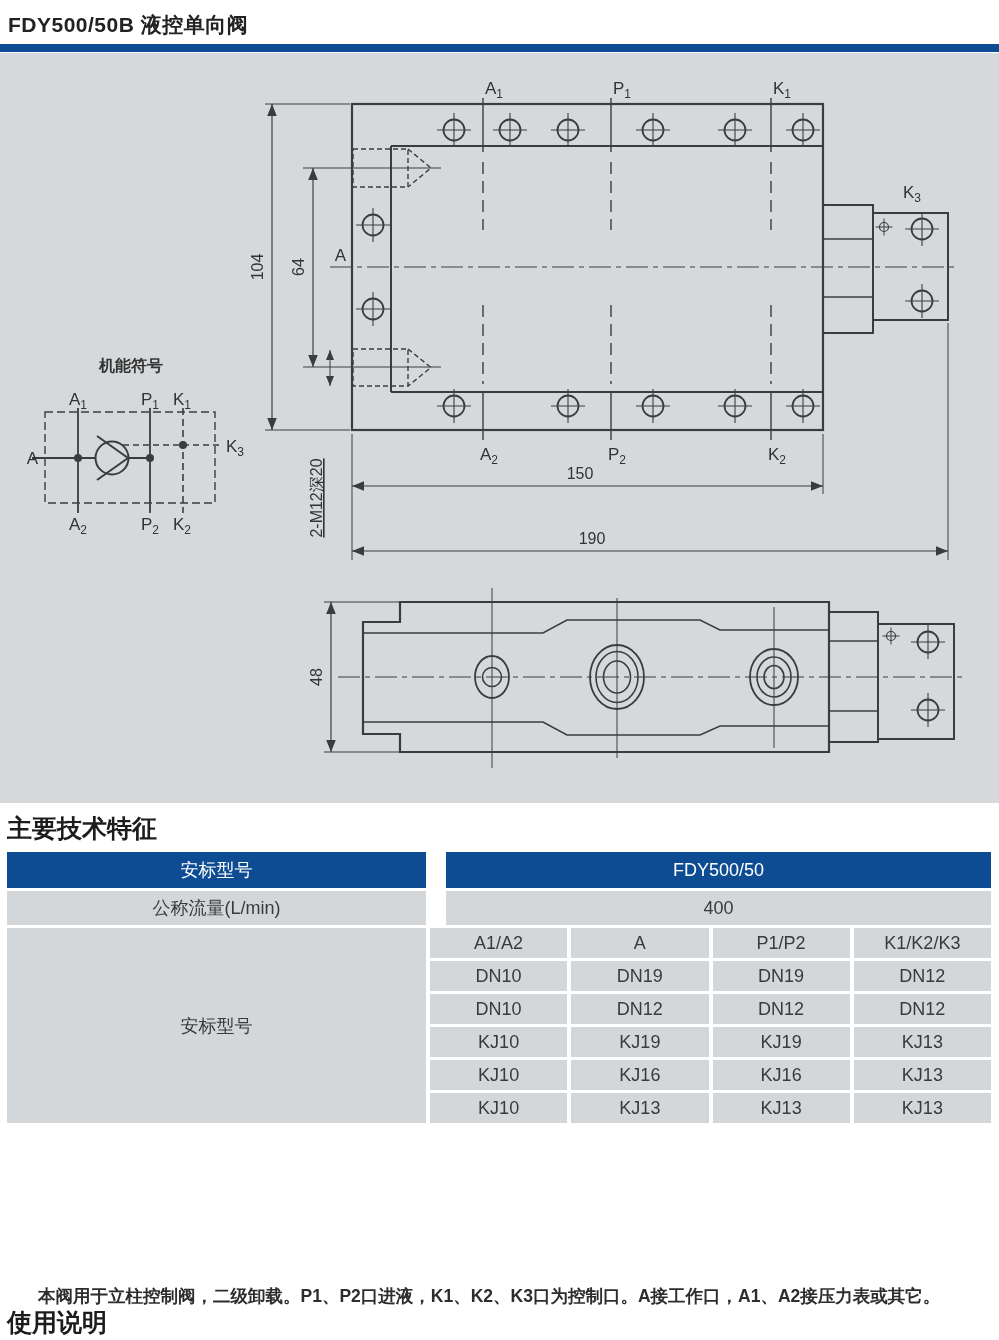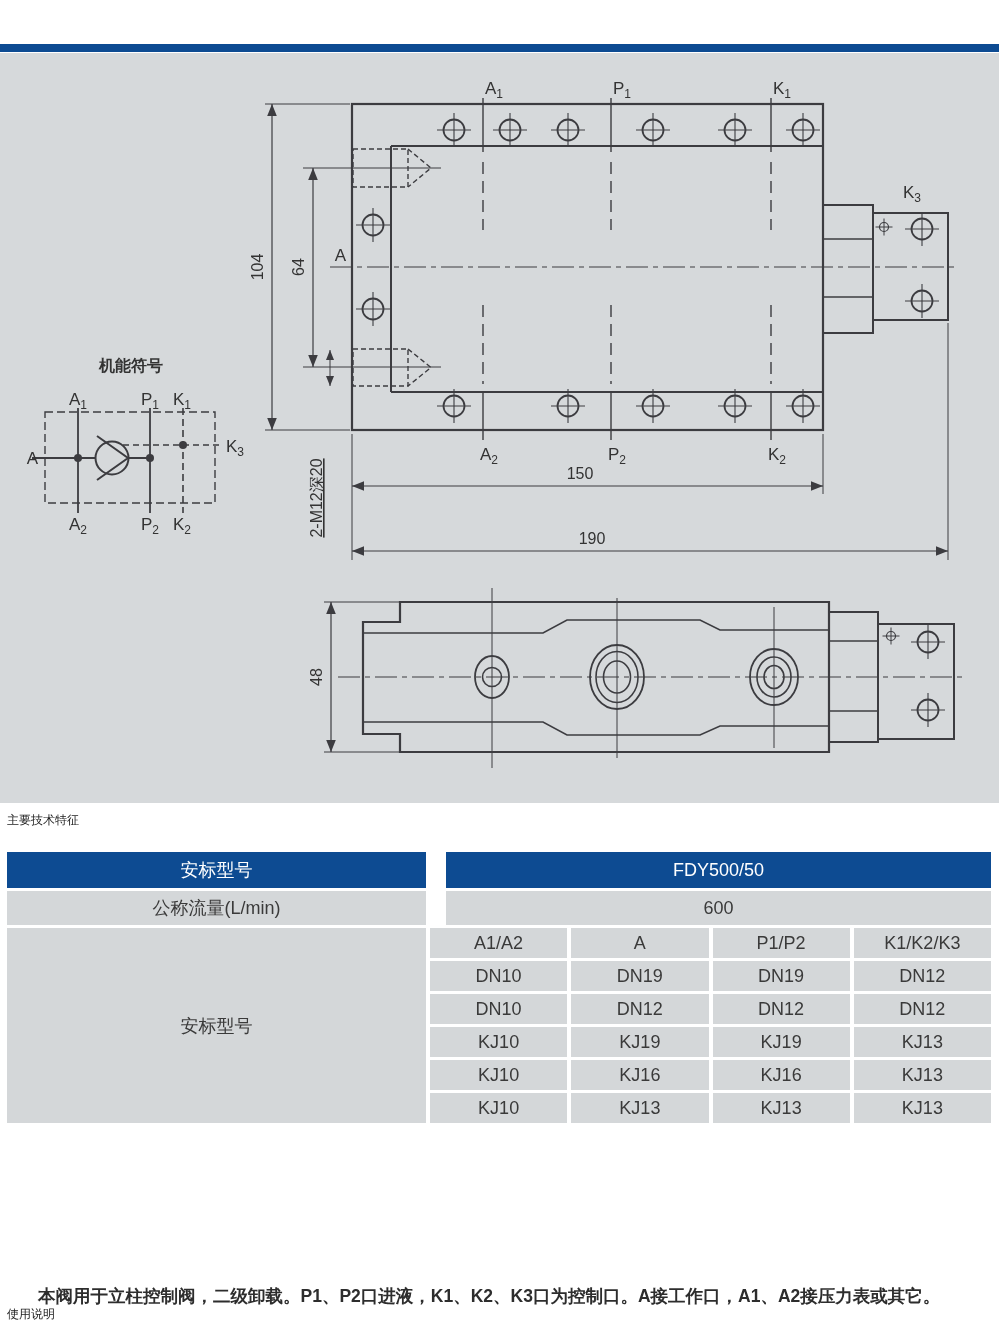--- a/index.html
+++ b/index.html
@@ -2,21 +2,21 @@
 <html><head>
 <meta charset="utf-8">
 <style>
   html,body{margin:0;padding:0;background:#fff;}
   .page{position:relative;width:999px;height:1340px;background:#ffffff;
         font-family:"Liberation Sans",sans-serif;color:#2e2e2e;overflow:hidden;}
   .title{position:absolute;left:8px;top:11px;font-size:21px;font-weight:700;
          color:#222;letter-spacing:.5px;}
   .accent-bar{position:absolute;left:0;top:44px;width:999px;height:8px;background:#0d4b92;}
   .drawing-panel{position:absolute;left:0;top:53px;width:875px;height:750px;background:#d946ef;}
-  .sec-h{position:absolute;left:7px;font-size:12px;font-weight:400;color:#1c1c1c;text-align:right;}
+  .sec-h{position:absolute;left:7px;font-size:25px;font-weight:700;color:#1c1c1c;text-align:right;}
   .h-spec{top:812px;}
   .h-usage{top:1306px;}
   .usage{position:absolute;left:38px;top:1284px;width:925px;font-size:17.5px;
          line-height:1.45;color:#2d2d2d;font-weight:bold;}
   
   .tbl{position:absolute;left:7px;top:852px;width:984px;display:flex;flex-direction:column;gap:3px;}
   .trow{display:flex;gap:20px;height:34px;flex:none;border-radius:11px;}
   .trow.hd{height:36px;}
   .tcell{background:#d4d7d9;display:flex;align-items:center;justify-content:center;
          font-size:18px;color:#3a3a3a;}
@@ -31,20 +31,21 @@
   .lbl{font-family:"Liberation Sans",sans-serif;font-size:17px;fill:#333;}
   .dim{font-family:"Liberation Sans",sans-serif;font-size:16px;fill:#333;}
   .fsT{font-family:"Liberation Sans",sans-serif;font-size:16px;font-weight:700;fill:#333;}
   .ts{font-size:12px;}
 </style>
 </head>
 <body>
 
 <div class="page">
 
+  <div class="title">FDY500/50B 液控单向阀</div>
   <div class="accent-bar"></div>
 
   <div class="drawing-panel">
     <svg width="999" height="750" viewBox="0 53 999 750">
       <defs>
         <marker id="arr" viewBox="0 0 12 10" refX="11" refY="5" markerWidth="12" markerHeight="10" orient="auto-start-reverse">
           <path d="M1,1 L11,5 L1,9 Z" fill="#3c3c40"></path>
         </marker>
         <g id="hole" stroke="#3c3c40" fill="none">
           <circle r="10.5" stroke-width="1.8"></circle>
@@ -217,21 +218,21 @@
 
   <div class="sec-h h-spec">主要技术特征</div>
 
   <div class="tbl">
     <div class="trow hd">
       <div class="tcell lft">安标型号</div>
       <div class="tcell rgt">FDY500/50</div>
     </div>
     <div class="trow">
       <div class="tcell lft">公称流量(L/min)</div>
-      <div class="tcell rgt">600</div>
+      <div class="tcell rgt">400</div>
     </div>
 
     <div class="tblock">
       <div class="tcell lft">安标型号</div>
       <div class="tsub">
         <div class="tsubrow">
           <div class="tcell">A1/A2</div>
           <div class="tcell">A</div>
           <div class="tcell">P1/P2</div>
           <div class="tcell">K1/K2/K3</div>

